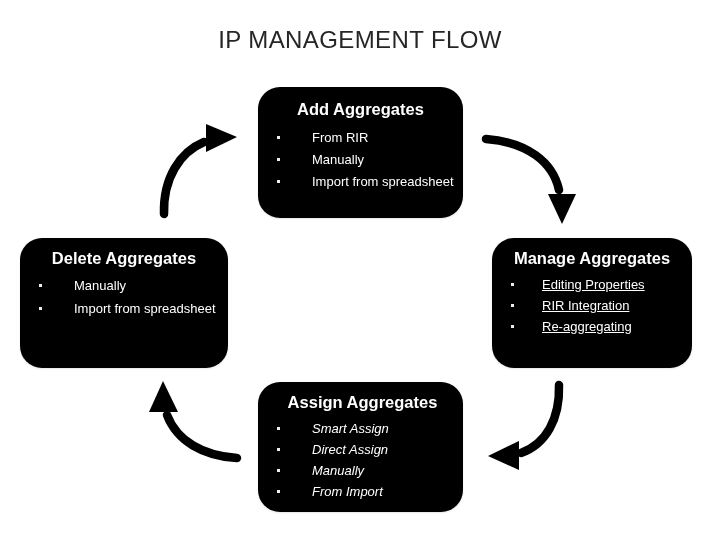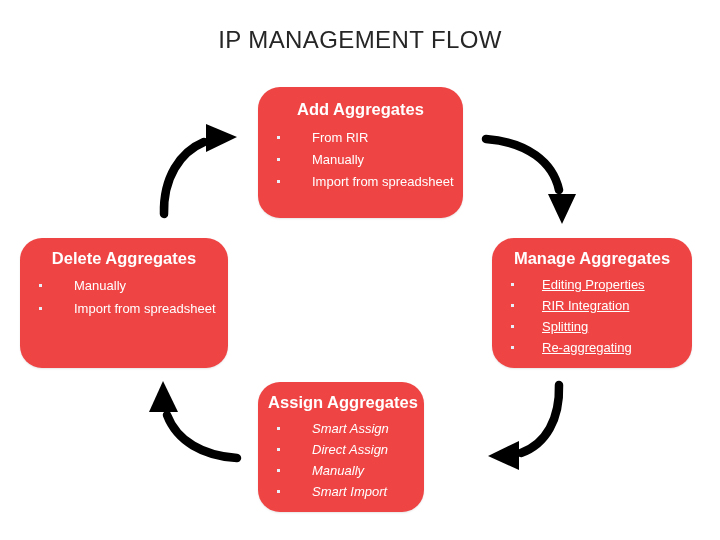--- a/index.html
+++ b/index.html
@@ -26,21 +26,21 @@
     width: 720px;
     text-align: center;
     font-size: 24px;
     font-weight: 400;
     color: #262626;
     letter-spacing: 0.4px;
     font-family: "Liberation Sans", sans-serif;
   }
   .node {
     position: absolute;
-    background: #ef4444;
+    background: #000000;
     border-radius: 22px;
     box-sizing: border-box;
     box-shadow: 0 1px 2px rgba(0,0,0,0.10);
   }
   .node-title {
     color: #ffffff;
     font-weight: bold;
     font-size: 16.5px;
     text-align: center;
     line-height: 1.2;
@@ -89,21 +89,21 @@
     top: 238px;
     width: 208px;
     height: 130px;
     padding: 11px 8px 0 8px;
   }
   #node-delete .node-list { margin-top: 10px; }
   #node-delete .node-list li { padding-left: 46px; margin-bottom: 10px; }
   #node-assign {
     left: 258px;
     top: 382px;
-    width: 166px;
+    width: 205px;
     height: 130px;
     padding: 11px 4px 0 8px;
   }
   #node-assign .node-list { margin-top: 9px; }
   #node-assign .node-list li { padding-left: 46px; margin-bottom: 8px; font-style: italic; }
 
   #arrow-layer {
     position: absolute;
     left: 0;
     top: 0;
@@ -149,36 +149,35 @@
       <li><span class="bullet"></span><span>Manually</span></li>
       <li><span class="bullet"></span><span>Import from spreadsheet</span></li>
     </ul>
   </div>
 
   <div class="node" id="node-manage">
     <div class="node-title">Manage Aggregates</div>
     <ul class="node-list">
       <li><span class="bullet"></span><span>Editing Properties</span></li>
       <li><span class="bullet"></span><span>RIR Integration</span></li>
-      <li><span class="bullet"></span><span>Splitting</span></li>
       <li><span class="bullet"></span><span>Re-aggregating</span></li>
     </ul>
   </div>
 
   <div class="node" id="node-delete">
     <div class="node-title">Delete Aggregates</div>
     <ul class="node-list">
       <li><span class="bullet"></span><span>Manually</span></li>
       <li><span class="bullet"></span><span>Import from spreadsheet</span></li>
     </ul>
   </div>
 
   <div class="node" id="node-assign">
     <div class="node-title">Assign Aggregates</div>
     <ul class="node-list">
       <li><span class="bullet"></span><span>Smart Assign</span></li>
       <li><span class="bullet"></span><span>Direct Assign</span></li>
       <li><span class="bullet"></span><span>Manually</span></li>
-      <li><span class="bullet"></span><span>Smart Import</span></li>
+      <li><span class="bullet"></span><span>From Import</span></li>
     </ul>
   </div>
 
 </div>
 
 </body></html>

